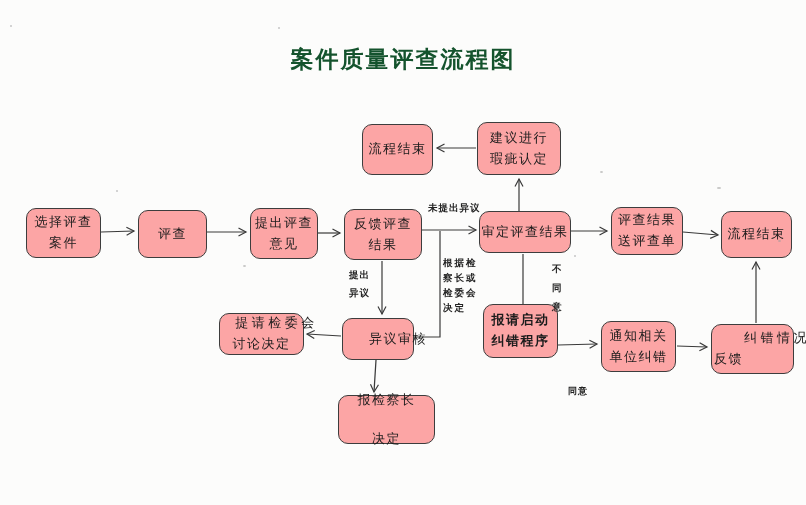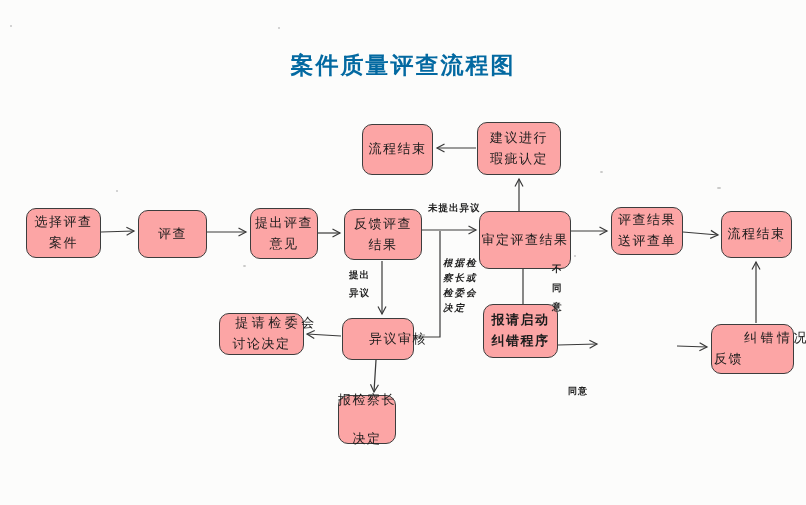--- a/index.html
+++ b/index.html
@@ -5,24 +5,24 @@
   html,body{margin:0;padding:0;background:#e8e8e8;}
   #canvas{
     position:relative;
     width:806px;height:505px;
     background:#fcfcfb;
     overflow:hidden;
     font-family:"Liberation Serif", serif;
     color:#1f1f1f;
   }
   .title{
-    position:absolute;left:0;top:50px;width:100%;
+    position:absolute;left:0;top:44px;width:100%;
     text-align:center;
     font-size:23px;font-weight:bold;letter-spacing:2px;
-    color:#0369a1;
+    color:#14532d;
   }
   .node{
     position:absolute;
     border:1.4px solid #3d3d3d;
     border-radius:10px;
     background:#fca5a5;
     display:flex;flex-direction:column;
     align-items:center;justify-content:center;
     font-size:13px;letter-spacing:1.5px;line-height:1.6;
     color:#1c1c1c;
@@ -32,21 +32,21 @@
   .node span{display:block;white-space:nowrap;}
   .node span.sp{letter-spacing:3.5px;margin-left:30px;}
   .elabel{
     position:absolute;
     font-size:9.5px;font-weight:bold;letter-spacing:1px;
     color:#222;
     white-space:nowrap;
   }
   .elabel span{display:block;}
   .lh18 span{line-height:18px;}
-  .lh15 span{line-height:15px;letter-spacing:2px;font-style:italic;}
+  .lh15 span{line-height:15px;letter-spacing:2px;}
   .lh19 span{line-height:19px;}
   svg.wires{position:absolute;left:0;top:0;}
   .speck{position:absolute;background:#9a9a9a;opacity:.55;border-radius:50%;}
 </style>
 </head>
 <body>
 
 <div id="canvas">
 
   <div class="title">案件质量评查流程图</div>
@@ -89,21 +89,21 @@
   <div class="node" style="left:250px;top:208px;width:68px;height:51px;">
     <span>提出评查</span>
     <span>意见</span>
   </div>
 
   <div class="node" style="left:344px;top:209px;width:78px;height:51px;">
     <span>反馈评查</span>
     <span>结果</span>
   </div>
 
-  <div class="node" style="left:479px;top:211px;width:92px;height:58px;">
+  <div class="node" style="left:479px;top:211px;width:92px;height:42px;">
     <span>审定评查结果</span>
   </div>
 
   <div class="node" style="left:611px;top:207px;width:72px;height:48px;">
     <span>评查结果</span>
     <span>送评查单</span>
   </div>
 
   <div class="node" style="left:721px;top:211px;width:71px;height:47px;">
     <span>流程结束</span>
@@ -120,30 +120,34 @@
 
   <div class="node" style="left:219px;top:313px;width:85px;height:42px;">
     <span class="sp">提请检委会</span>
     <span>讨论决定</span>
   </div>
 
   <div class="node" style="left:342px;top:318px;width:72px;height:42px;padding-left:40px;">
     <span>异议审核</span>
   </div>
 
-  <div class="node" style="left:338px;top:395px;width:58px;height:49px;gap:18px;">
+  <div class="node" style="left:338px;top:395px;width:97px;height:49px;gap:18px;">
     <span>报检察长</span>
     <span>决定</span>
   </div>
 
   <div class="node" style="left:483px;top:304px;width:75px;height:54px;font-weight:bold;">
     <span>报请启动</span>
     <span>纠错程序</span>
   </div>
 
+  <div class="node" style="left:601px;top:321px;width:75px;height:51px;">
+    <span>通知相关</span>
+    <span>单位纠错</span>
+  </div>
 
   <div class="node" style="left:711px;top:324px;width:83px;height:50px;align-items:flex-start;padding-left:2px;">
     <span class="sp">纠错情况</span>
     <span>反馈</span>
   </div>
 
   <div class="elabel" style="left:428px;top:202px;">未提出异议</div>
 
   <div class="elabel lh18" style="left:349px;top:266px;">
     <span>提出</span>

